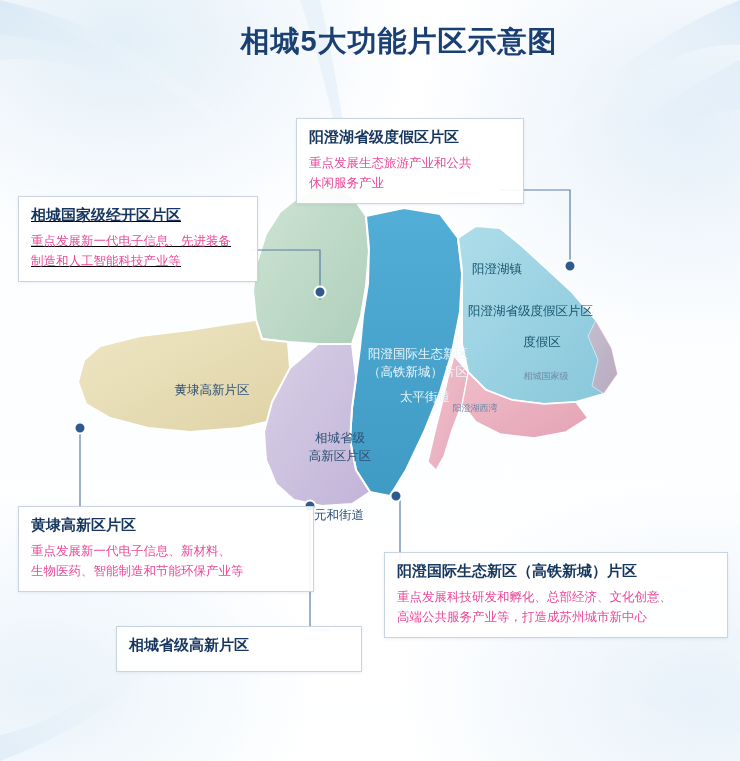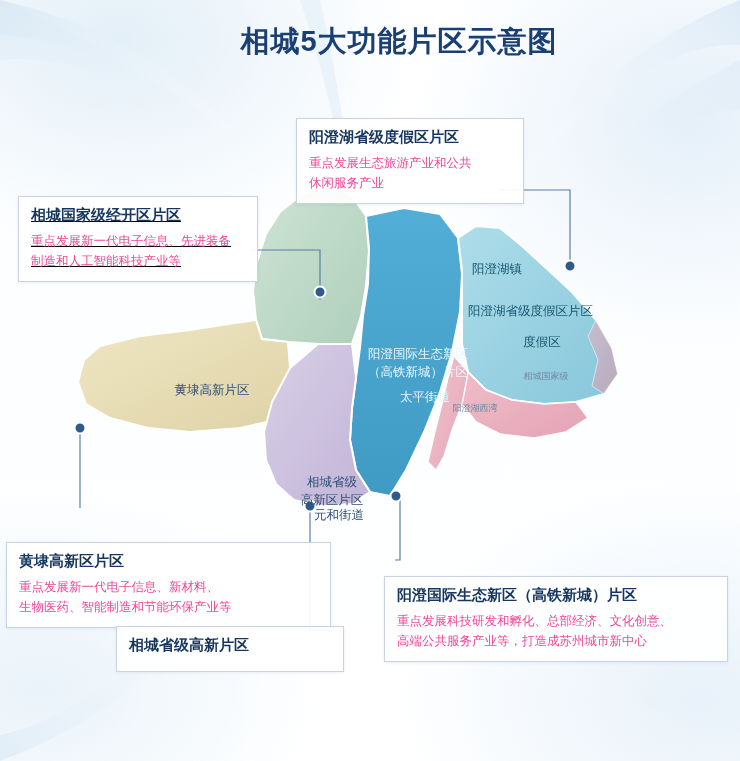--- a/index.html
+++ b/index.html
@@ -183,45 +183,45 @@
 
   <div class="maplabel strong" style="left:152px; top:381px; width:120px;">黄埭高新片区</div>
   <div class="maplabel teal" style="left:452px; top:260px; width:90px;">阳澄湖镇</div>
   <div class="maplabel teal" style="left:468px; top:302px; width:160px; text-align:left;">阳澄湖省级度假区片区</div>
   <div class="maplabel teal" style="left:512px; top:333px; width:60px;">度假区</div>
   <div class="maplabel white" style="left:358px; top:345px; width:120px;">阳澄国际生态新区
 （高铁新城）片区</div>
   <div class="maplabel white" style="left:390px; top:388px; width:70px;">太平街道</div>
   <div class="maplabel small" style="left:448px; top:360px; width:54px;margin-top:42px;">阳澄湖西湾</div>
   <div class="maplabel small" style="left:518px; top:370px; width:56px;">相城国家级</div>
-  <div class="maplabel strong" style="left:286px; top:429px; width:92px;margin-top:44px;">相城省级
+  <div class="maplabel strong" style="left:294px; top:429px; width:92px;">相城省级
 高新区片区</div>
   <div class="maplabel strong" style="left:304px; top:506px; width:70px;">元和街道</div>
 
   <div class="callout" style="left:18px; top:196px; width:240px;text-decoration:underline;">
     <div class="c-title">相城国家级经开区片区</div>
     <div class="c-desc">重点发展新一代电子信息、先进装备
 制造和人工智能科技产业等</div>
   </div>
 
   <div class="callout" style="left:296px; top:118px; width:228px;">
     <div class="c-title">阳澄湖省级度假区片区</div>
     <div class="c-desc">重点发展生态旅游产业和公共
 休闲服务产业</div>
   </div>
 
-  <div class="callout" style="left:6px; top:506px; width:325px;margin-top:36px;">
+  <div class="callout" style="left:18px; top:506px; width:296px;">
     <div class="c-title">黄埭高新区片区</div>
     <div class="c-desc">重点发展新一代电子信息、新材料、
 生物医药、智能制造和节能环保产业等</div>
   </div>
 
-  <div class="callout" style="left:116px; top:626px; width:228px;">
+  <div class="callout" style="left:116px; top:626px; width:246px;">
     <div class="c-title">相城省级高新片区</div>
   </div>
 
-  <div class="callout" style="left:384px; top:576px; width:344px;">
+  <div class="callout" style="left:384px; top:552px; width:344px;">
     <div class="c-title">阳澄国际生态新区（高铁新城）片区</div>
     <div class="c-desc">重点发展科技研发和孵化、总部经济、文化创意、
 高端公共服务产业等，打造成苏州城市新中心</div>
   </div>
 
 </div>
 
 </body></html>

